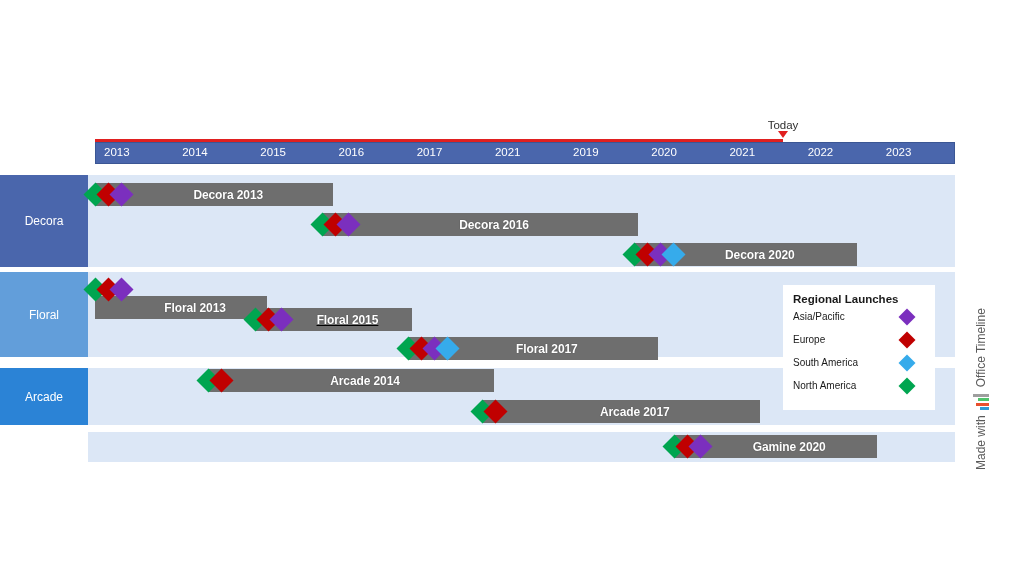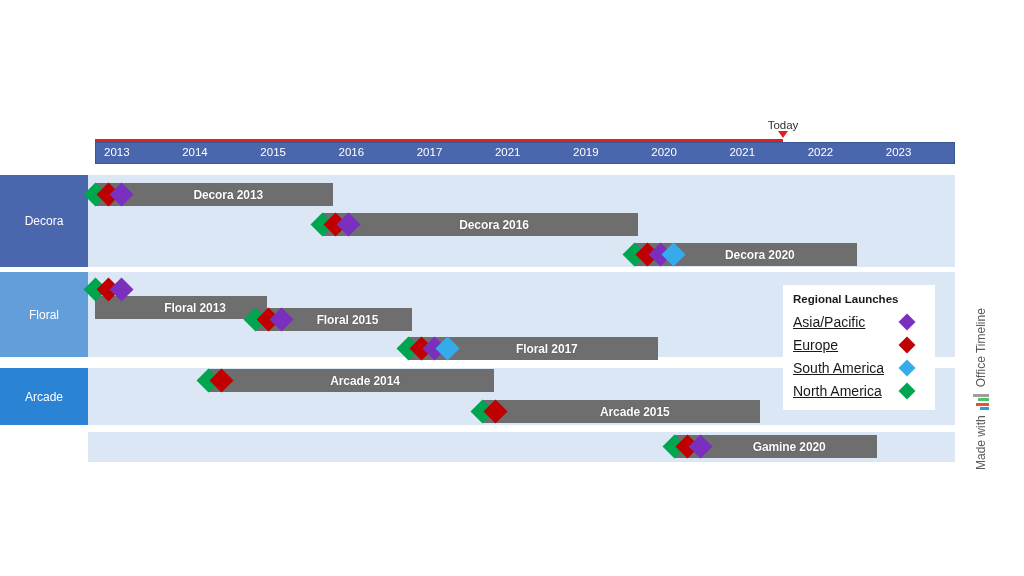--- a/index.html
+++ b/index.html
@@ -140,32 +140,30 @@
     top: 285px;
     width: 152px;
     height: 125px;
     background: #ffffff;
     padding: 8px 10px 6px 10px;
   }
   #legend-title {
     font-size: 11.5px;
     font-weight: bold;
     color: #1a1a1a;
-    margin-bottom: 5px;
   }
   .legend-row {
     display: flex;
     align-items: center;
     justify-content: space-between;
     height: 23px;
   }
   .legend-text {
-    font-size: 14px;
+    font-size: 10px;
     color: #1a1a1a;
-    text-decoration: underline;
   }
   .legend-diamond {
     width: 12px;
     height: 12px;
     transform: rotate(45deg);
     margin-right: 12px;
   }
 
   
   #branding {
@@ -309,40 +307,40 @@
     <div class="milestone" style="background: rgb(0, 165, 80); left: 626.455px; top: 246px; z-index: 10;"></div>
     <div class="milestone" style="background: rgb(192, 0, 0); left: 639.455px; top: 246px; z-index: 11;"></div>
     <div class="milestone" style="background: rgb(123, 47, 190); left: 652.455px; top: 246px; z-index: 12;"></div>
     <div class="milestone" style="background: rgb(54, 171, 235); left: 665.455px; top: 246px; z-index: 13;"></div>
     <div class="task-bar" style="left: 95px; top: 296px; width: 172px;">
       <span class="task-label">Floral 2013</span>
     </div>
     <div class="milestone" style="background: rgb(0, 165, 80); left: 87px; top: 281px; z-index: 10;"></div>
     <div class="milestone" style="background: rgb(192, 0, 0); left: 100px; top: 281px; z-index: 11;"></div>
     <div class="milestone" style="background: rgb(123, 47, 190); left: 113px; top: 281px; z-index: 12;"></div>
-    <div class="task-bar" style="left: 255.273px; top: 308px; width: 156.364px;">
+    <div class="task-bar" style="left: 255.273px; top: 308px; width: 156.364px; text-decoration: underline;">
       <span class="task-label">Floral 2015</span>
     </div>
     <div class="milestone" style="background: rgb(0, 165, 80); left: 247.273px; top: 311px; z-index: 10;"></div>
     <div class="milestone" style="background: rgb(192, 0, 0); left: 260.273px; top: 311px; z-index: 11;"></div>
     <div class="milestone" style="background: rgb(123, 47, 190); left: 273.273px; top: 311px; z-index: 12;"></div>
     <div class="task-bar" style="left: 407.727px; top: 337px; width: 250.182px;">
       <span class="task-label">Floral 2017</span>
     </div>
     <div class="milestone" style="background: rgb(0, 165, 80); left: 399.727px; top: 340px; z-index: 10;"></div>
     <div class="milestone" style="background: rgb(192, 0, 0); left: 412.727px; top: 340px; z-index: 11;"></div>
     <div class="milestone" style="background: rgb(123, 47, 190); left: 425.727px; top: 340px; z-index: 12;"></div>
     <div class="milestone" style="background: rgb(54, 171, 235); left: 438.727px; top: 340px; z-index: 13;"></div>
     <div class="task-bar" style="left: 208.364px; top: 369px; width: 285.364px;">
       <span class="task-label">Arcade 2014</span>
     </div>
     <div class="milestone" style="background: rgb(0, 165, 80); left: 200.364px; top: 372px; z-index: 10;"></div>
     <div class="milestone" style="background: rgb(192, 0, 0); left: 213.364px; top: 372px; z-index: 11;"></div>
     <div class="task-bar" style="left: 482px; top: 400px; width: 277.545px;">
-      <span class="task-label">Arcade 2015</span>
+      <span class="task-label">Arcade 2017</span>
     </div>
     <div class="milestone" style="background: rgb(0, 165, 80); left: 474px; top: 403px; z-index: 10;"></div>
     <div class="milestone" style="background: rgb(192, 0, 0); left: 487px; top: 403px; z-index: 11;"></div>
     <div class="task-bar" style="left: 673.545px; top: 435px; width: 203.273px;">
       <span class="task-label">Gamine 2020</span>
     </div>
     <div class="milestone" style="background: rgb(0, 165, 80); left: 665.545px; top: 438px; z-index: 10;"></div>
     <div class="milestone" style="background: rgb(192, 0, 0); left: 678.545px; top: 438px; z-index: 11;"></div>
     <div class="milestone" style="background: rgb(123, 47, 190); left: 691.545px; top: 438px; z-index: 12;"></div>
   </div>

